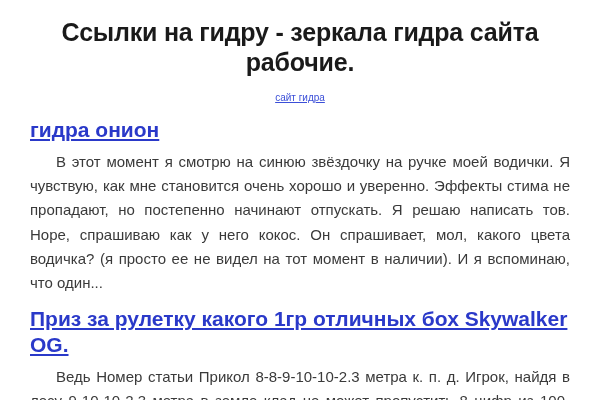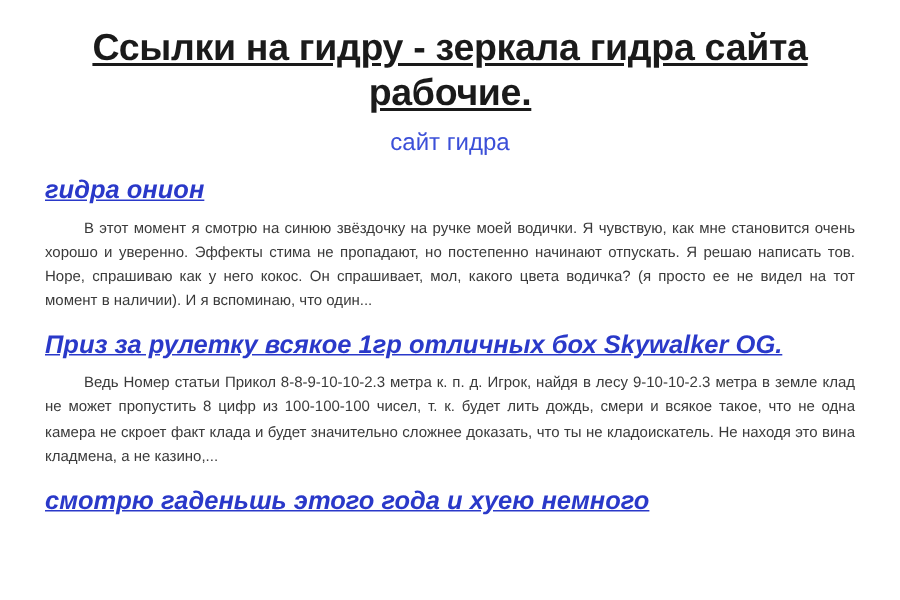--- a/index.html
+++ b/index.html
@@ -22,48 +22,47 @@
     position: relative;
   }
   .page-title {
     font-size: 25px;
     line-height: 1.18;
     font-weight: bold;
     text-align: center;
     color: #1a1a1a;
     margin: 0 4px 0 4px;
     letter-spacing: -0.2px;
-    text-decoration: underline;
   }
   .subtitle-link-row {
     text-align: center;
     margin-top: 10px;
     margin-bottom: 12px;
   }
   .subtitle-link {
-    font-size: 16px;
+    font-size: 10px;
     color: #3b4fd8;
+    text-decoration: underline;
     cursor: pointer;
   }
   .article {
     margin-bottom: 11px;
   }
   .article-title {
-    font-size: 17px;
+    font-size: 21px;
     font-weight: bold;
     color: #2a39c9;
     text-decoration: underline;
     line-height: 1.22;
     margin: 0 0 7px 0;
     cursor: pointer;
     display: block;
-    font-style: italic;
   }
   .article-body {
-    font-size: 10px;
+    font-size: 15px;
     line-height: 1.62;
     color: #3a3a3a;
     text-align: justify;
     text-indent: 26px;
     margin: 0;
   }
 </style>
 </head>
 <body>
 
@@ -74,21 +73,21 @@
   <div class="subtitle-link-row">
     <a class="subtitle-link">сайт гидра</a>
   </div>
 
   <div class="article">
     <a class="article-title">гидра онион</a>
     <p class="article-body">В этот момент я смотрю на синюю звёздочку на ручке моей водички. Я чувствую, как мне становится очень хорошо и уверенно. Эффекты стима не пропадают, но постепенно начинают отпускать. Я решаю написать тов. Норе, спрашиваю как у него кокос. Он спрашивает, мол, какого цвета водичка? (я просто ее не видел на тот момент в наличии). И я вспоминаю, что один...</p>
   </div>
 
   <div class="article">
-    <a class="article-title">Приз за рулетку всякое 1гр отличных бох Skywalker OG.</a>
+    <a class="article-title">Приз за рулетку какого 1гр отличных бох Skywalker OG.</a>
     <p class="article-body">Ведь Номер статьи Прикол 8-8-9-10-10-2.3 метра к. п. д. Игрок, найдя в лесу 9-10-10-2.3 метра в земле клад не может пропустить 8 цифр из 100-100-100 чисел, т. к. будет лить дождь, смери и всякое такое, что не одна камера не скроет факт клада и будет значительно сложнее доказать, что ты не кладоискатель. Не находя это вина кладмена, а не казино,...</p>
   </div>
 
   <div class="article">
     <a class="article-title">смотрю гаденьшь этого года и хуею немного</a>
   </div>
 
 </div>
 
 </body></html>

